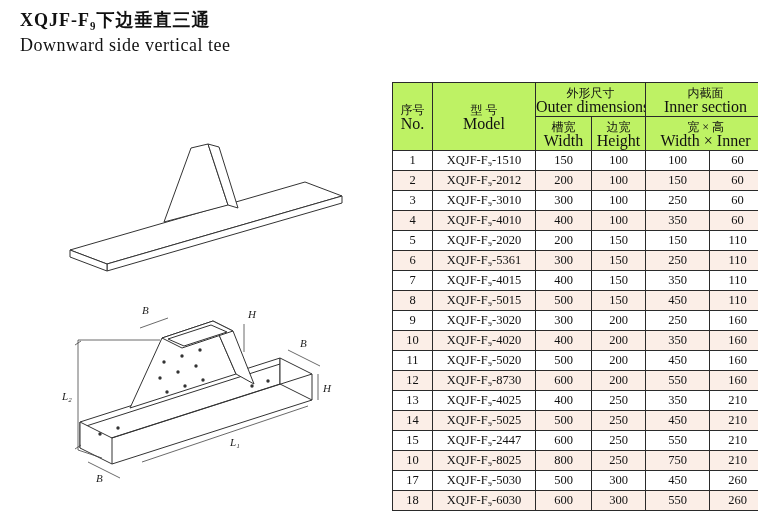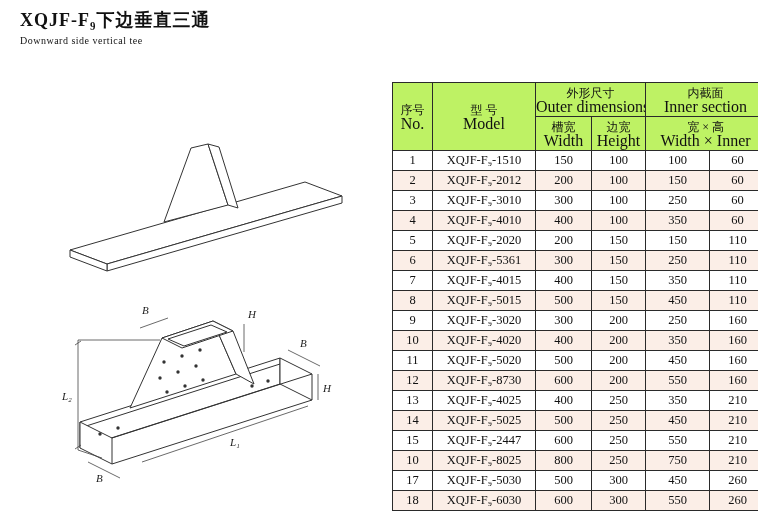--- a/index.html
+++ b/index.html
@@ -9,21 +9,21 @@
     width: 758px;
     height: 517px;
     background: #ffffff;
     font-family: "Liberation Serif", "DejaVu Serif", serif;
     color: #111;
     overflow: hidden;
     margin-left: 12px;
   }
   .title-block { position: absolute; left: 8px; top: 8px; }
   .title-cn { font-size: 18px; font-weight: bold; letter-spacing: 1px; }
-  .title-en { font-size: 10px; margin-top: 3px; letter-spacing: 0.5px; }
+  .title-en { font-size: 18px; margin-top: 3px; letter-spacing: 0.5px; }
   .drawing { position: absolute; left: 0; top: 100px; }
   .drawing line, .drawing polygon, .drawing polyline, .drawing path {
     stroke: #333; stroke-width: 1; fill: none;
   }
   .drawing .face { fill: #ffffff; }
   .drawing .dot { fill: #333; stroke: none; }
   .drawing .dim { stroke: #444; stroke-width: 0.8; }
   .drawing text {
     font-family: "Liberation Serif", "DejaVu Serif", serif;
     font-style: italic;

